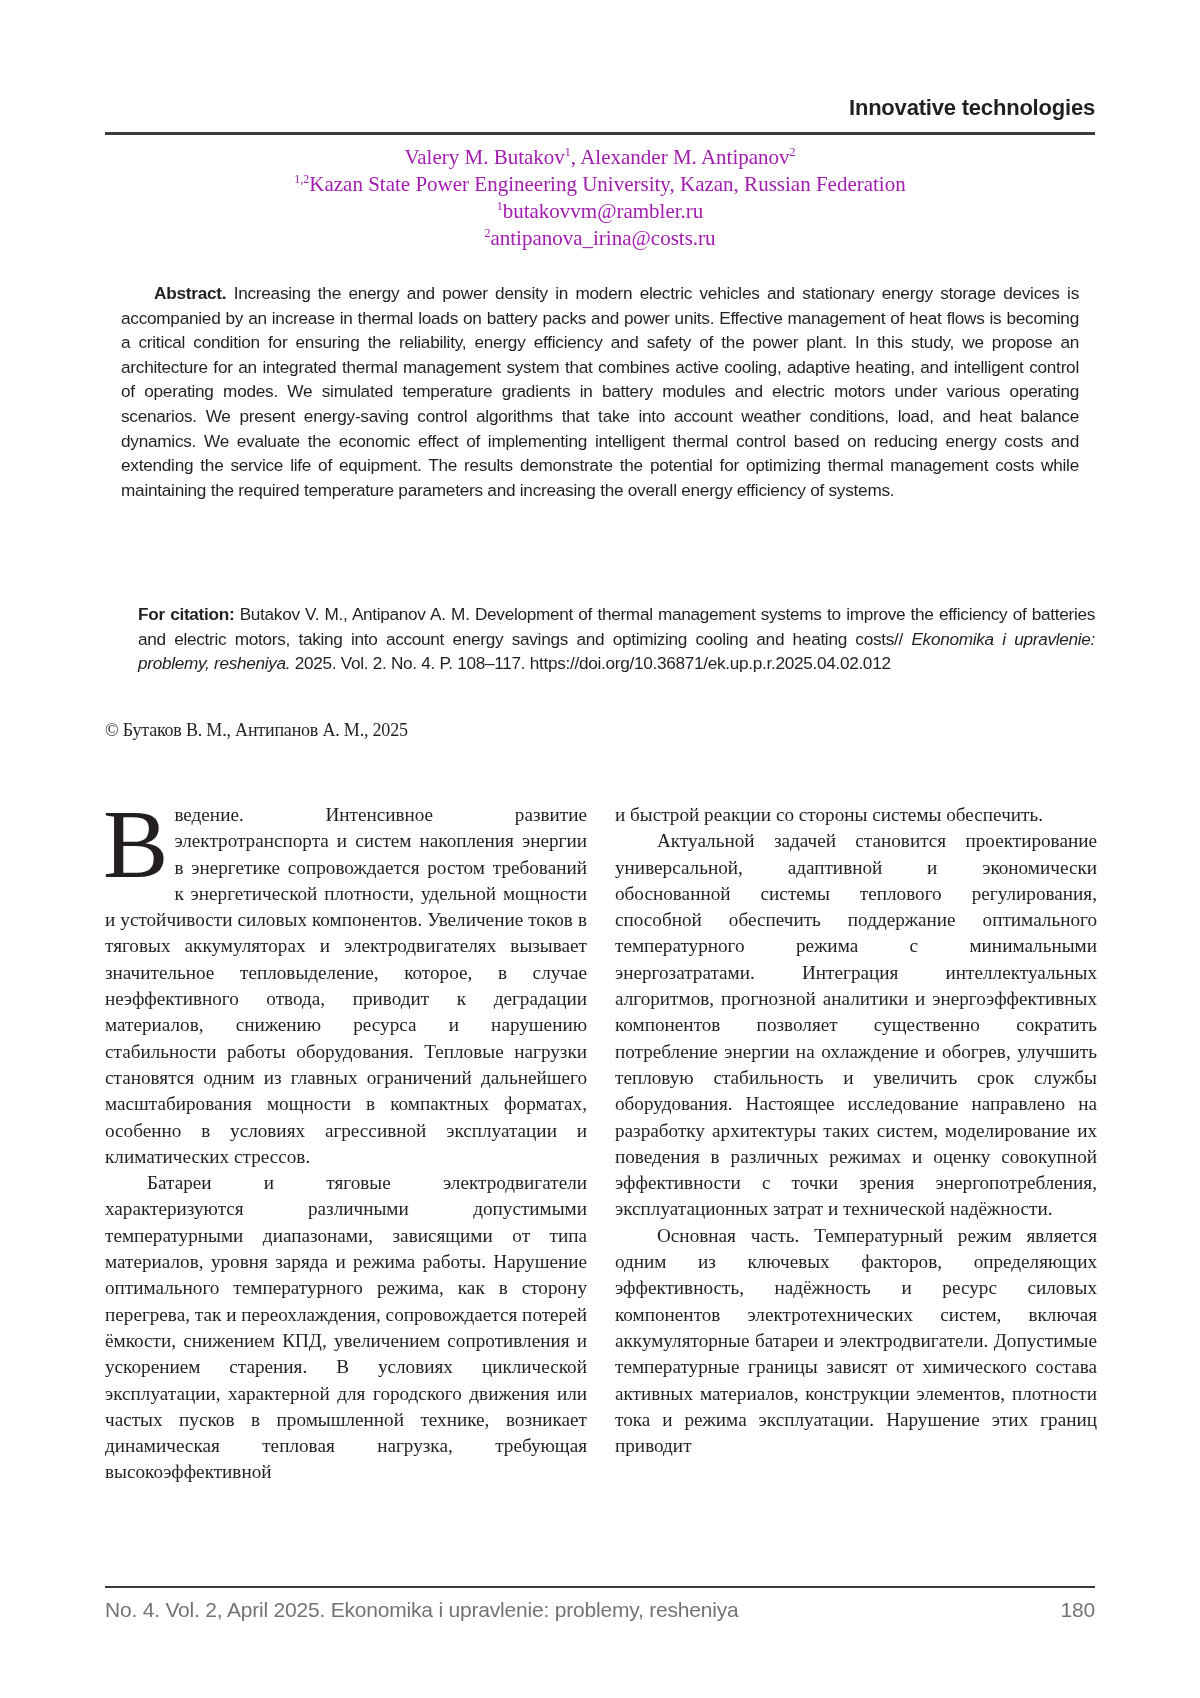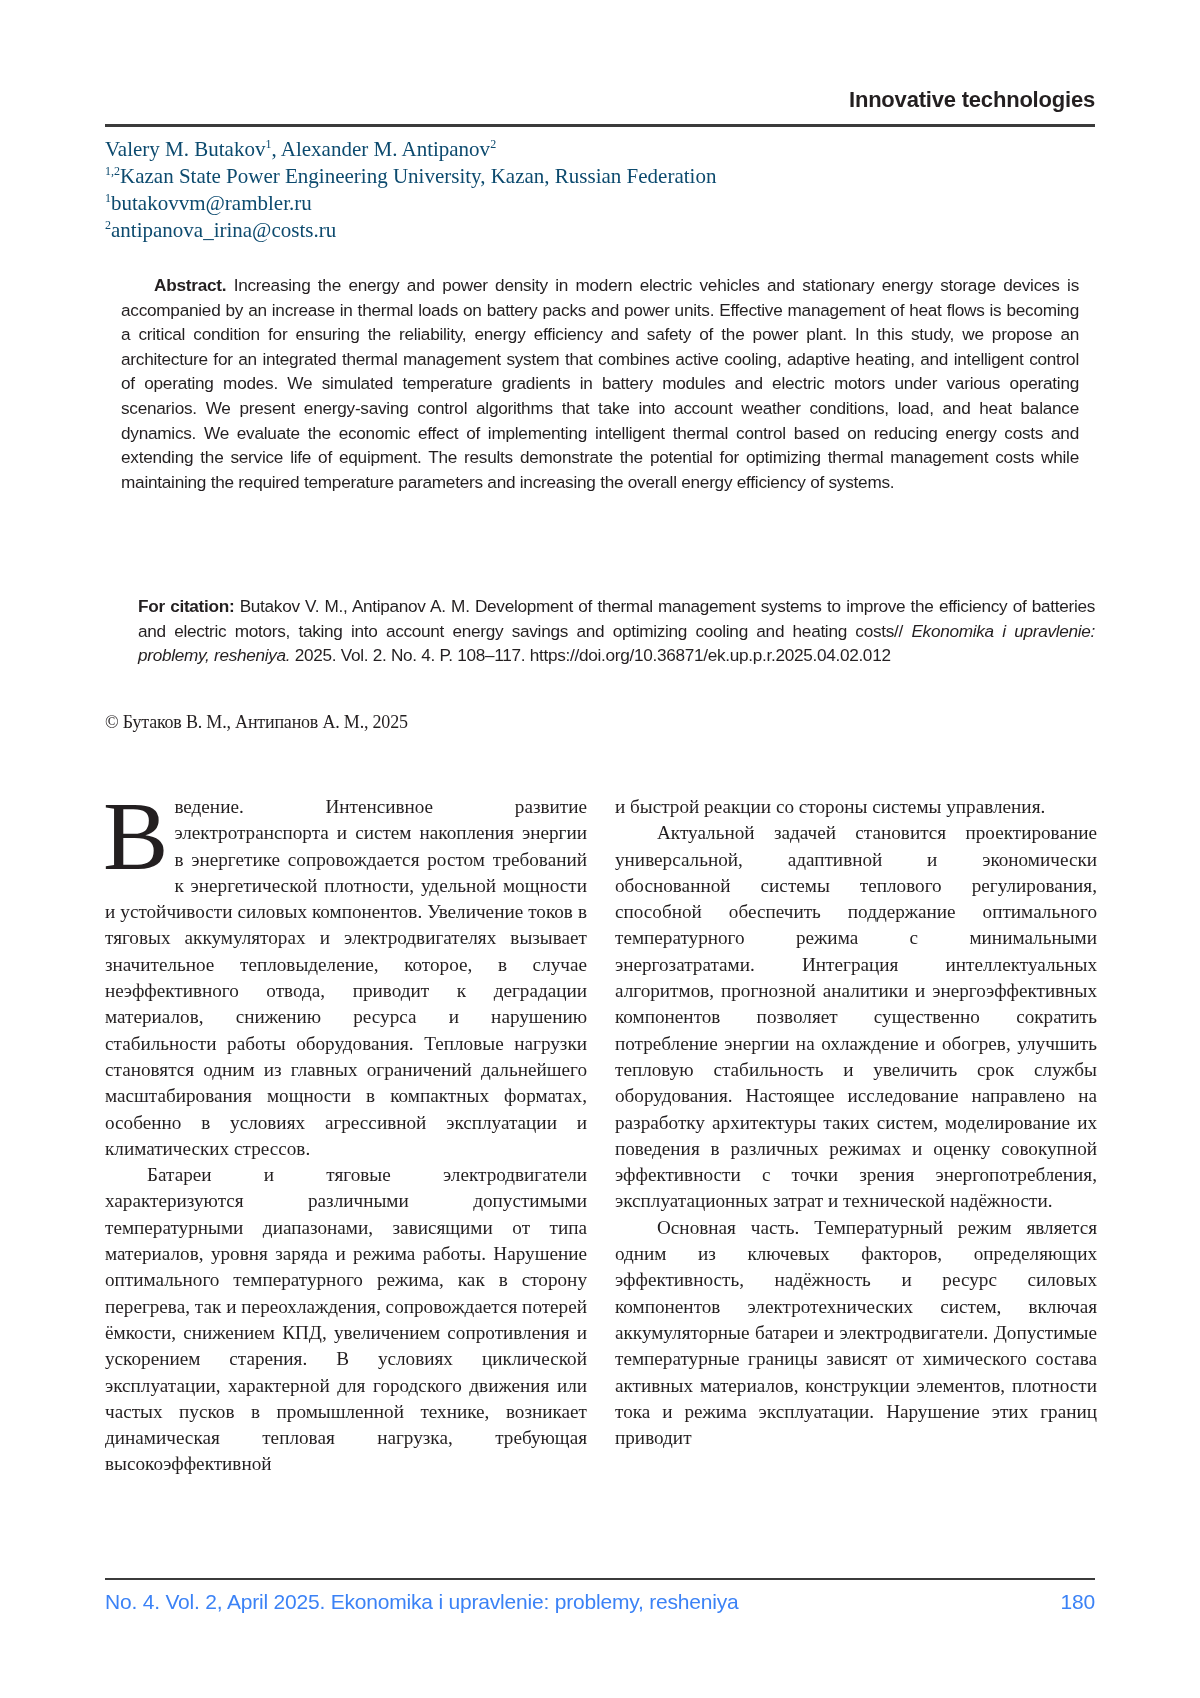--- a/index.html
+++ b/index.html
@@ -1,29 +1,29 @@
 <!DOCTYPE html>
 <html><head>
   <meta charset="utf-8">
   <style>
     html, body { margin: 0; padding: 0; background: #ffffff; }
     body { width: 1200px; height: 1698px; position: relative; overflow: hidden; color: #231f20; }
-    .page { position: absolute; left: 105px; top: 4px; width: 990px; height: 1239px; }
+    .page { position: absolute; left: 105px; top: 12px; width: 990px; height: 1239px; }
 
     .running-head {
       position: absolute; right: 0; top: 83px;
       font-family: "Liberation Sans", sans-serif; font-weight: bold; font-size: 22px;
       letter-spacing: -0.2px; color: #231f20;
     }
     .head-rule { position: absolute; left: 0; right: 0; top: 120px; height: 3px; background: #3b3b3b; }
 
     .authors-block {
       position: absolute; left: 0; right: 0; top: 132px;
       font-family: "Liberation Serif", serif; font-size: 21px; line-height: 27px;
-      color: #0c4a6e;
+      text-align: center; color: #a21caf;
     }
     .authors-block div { white-space: nowrap; }
     sup { font-size: 12px; vertical-align: 8px; line-height: 0; }
 
     .abstract {
       position: absolute; left: 0; right: 0; top: 253px;
       font-family: "Liberation Sans", sans-serif; font-size: 17.2px; line-height: 24.6px;
       text-align: justify; color: #231f20; letter-spacing: -0.25px;
     }
     .abstract p { margin: 16px; text-indent: 33px; }
@@ -52,21 +52,21 @@
     .col p.no-indent { text-indent: 0; }
     .dropcap {
       float: left; font-family: "Liberation Serif", serif; font-size: 98px; line-height: 74px;
       height: 74px; margin: 5px 6px 0 -2px; padding: 0; color: #231f20;
     }
     .run-in { font-weight: normal; }
 
     .foot-rule { position: absolute; left: 0; right: 0; top: 1574px; height: 2px; background: #3b3b3b; }
     .footer {
       position: absolute; left: 0; right: 0; top: 1586px;
-      font-family: "Liberation Sans", sans-serif; font-size: 21px; color: #3b82f6;
+      font-family: "Liberation Sans", sans-serif; font-size: 21px; color: #737373;
       display: flex; justify-content: space-between; letter-spacing: -0.2px;
     }
   </style>
 </head>
 <body>
 
 <div class="page">
 
   <div class="running-head">Innovative technologies</div>
   <div class="head-rule"></div>
@@ -87,21 +87,21 @@
   </div>
 
   <div class="copyright">© Бутаков В. М., Антипанов А. М., 2025</div>
 
   <div class="col col-left">
     <p class="no-indent"><span class="dropcap">В</span><span class="run-in">ведение.</span><span> Интенсивное развитие электротранспорта и систем накопления энергии в энергетике сопровождается ростом требований к энергетической плотности, удельной мощности и устойчивости силовых компонентов. Увеличение токов в тяговых аккумуляторах и электродвигателях вызывает значительное тепловыделение, которое, в случае неэффективного отвода, приводит к деградации материалов, снижению ресурса и нарушению стабильности работы оборудования. Тепловые нагрузки становятся одним из главных ограничений дальнейшего масштабирования мощности в компактных форматах, особенно в условиях агрессивной эксплуатации и климатических стрессов.</span></p>
     <p>Батареи и тяговые электродвигатели характеризуются различными допустимыми температурными диапазонами, зависящими от типа материалов, уровня заряда и режима работы. Нарушение оптимального температурного режима, как в сторону перегрева, так и переохлаждения, сопровождается потерей ёмкости, снижением КПД, увеличением сопротивления и ускорением старения. В условиях циклической эксплуатации, характерной для городского движения или частых пусков в промышленной технике, возникает динамическая тепловая нагрузка, требующая высокоэффективной</p>
   </div>
 
   <div class="col col-right">
-    <p class="no-indent">и быстрой реакции со стороны системы управления.</p>
+    <p class="no-indent">и быстрой реакции со стороны системы обеспечить.</p>
     <p>Актуальной задачей становится проектирование универсальной, адаптивной и экономически обоснованной системы теплового регулирования, способной обеспечить поддержание оптимального температурного режима с минимальными энергозатратами. Интеграция интеллектуальных алгоритмов, прогнозной аналитики и энергоэффективных компонентов позволяет существенно сократить потребление энергии на охлаждение и обогрев, улучшить тепловую стабильность и увеличить срок службы оборудования. Настоящее исследование направлено на разработку архитектуры таких систем, моделирование их поведения в различных режимах и оценку совокупной эффективности с точки зрения энергопотребления, эксплуатационных затрат и технической надёжности.</p>
     <p><span class="run-in">Основная часть. Температурный режим</span><span> является одним из ключевых факторов, определяющих эффективность, надёжность и ресурс силовых компонентов электротехнических систем, включая аккумуляторные батареи и электродвигатели. Допустимые температурные границы зависят от химического состава активных материалов, конструкции элементов, плотности тока и режима эксплуатации. Нарушение этих границ приводит</span></p>
   </div>
 
   <div class="foot-rule"></div>
   <div class="footer">
     <span>No. 4. Vol. 2, April 2025. Ekonomika i upravlenie: problemy, resheniya</span>
     <span>180</span>
   </div>
 

